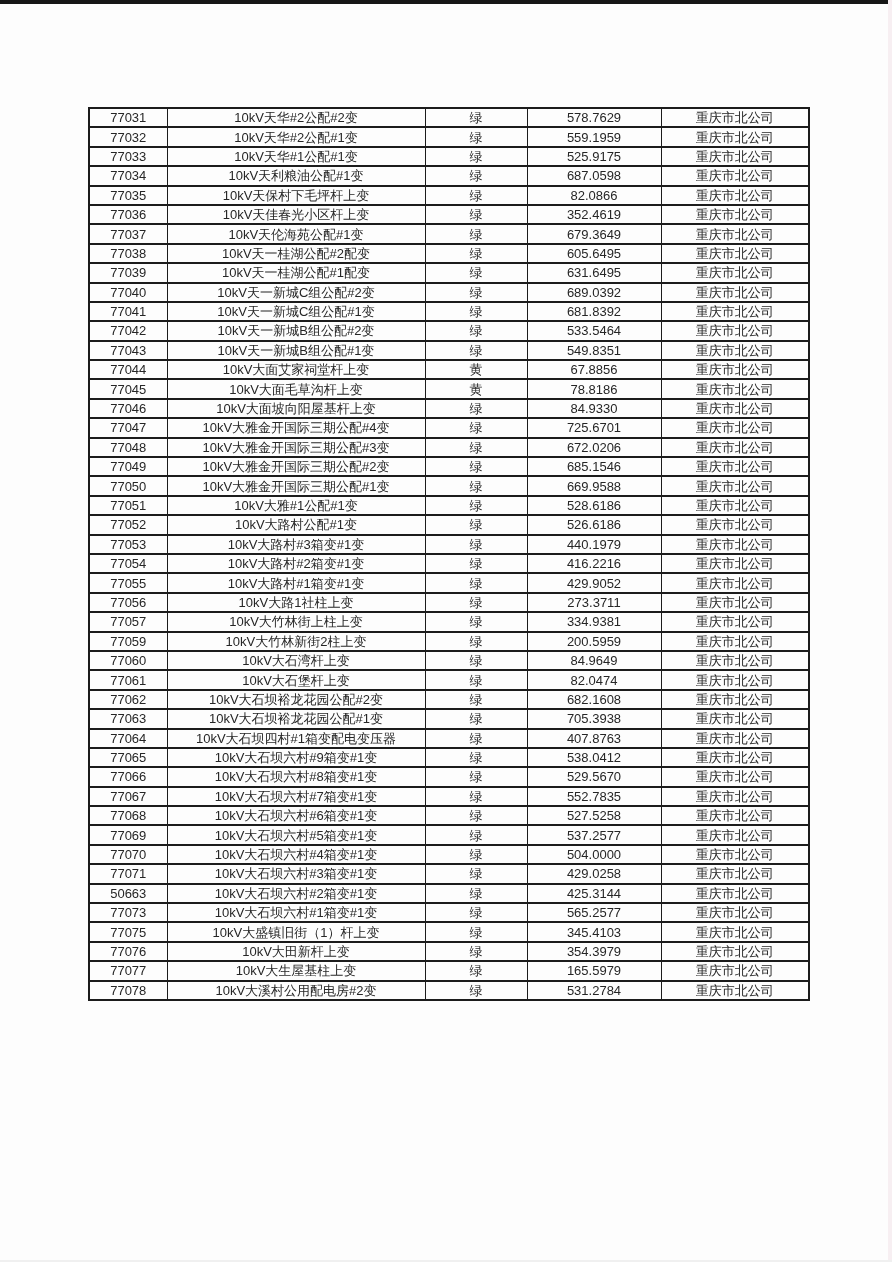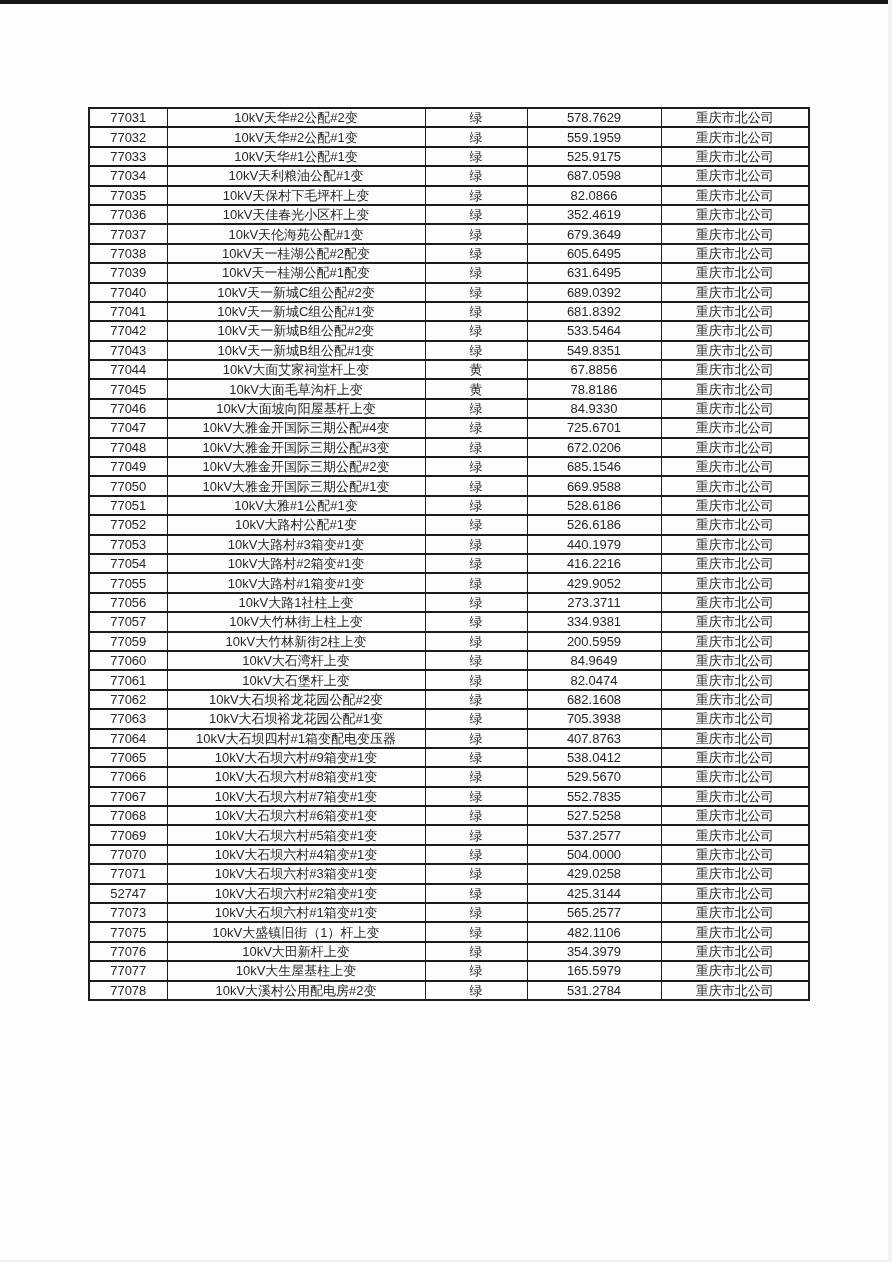--- a/index.html
+++ b/index.html
@@ -346,38 +346,38 @@
         <td>重庆市北公司</td>
       </tr>
       <tr>
         <td>77071</td>
         <td>10kV大石坝六村#3箱变#1变</td>
         <td>绿</td>
         <td>429.0258</td>
         <td>重庆市北公司</td>
       </tr>
       <tr>
-        <td>52747</td>
+        <td>50663</td>
         <td>10kV大石坝六村#2箱变#1变</td>
         <td>绿</td>
         <td>425.3144</td>
         <td>重庆市北公司</td>
       </tr>
       <tr>
         <td>77073</td>
         <td>10kV大石坝六村#1箱变#1变</td>
         <td>绿</td>
         <td>565.2577</td>
         <td>重庆市北公司</td>
       </tr>
       <tr>
         <td>77075</td>
         <td>10kV大盛镇旧街（1）杆上变</td>
         <td>绿</td>
-        <td>482.1106</td>
+        <td>345.4103</td>
         <td>重庆市北公司</td>
       </tr>
       <tr>
         <td>77076</td>
         <td>10kV大田新杆上变</td>
         <td>绿</td>
         <td>354.3979</td>
         <td>重庆市北公司</td>
       </tr>
       <tr>

